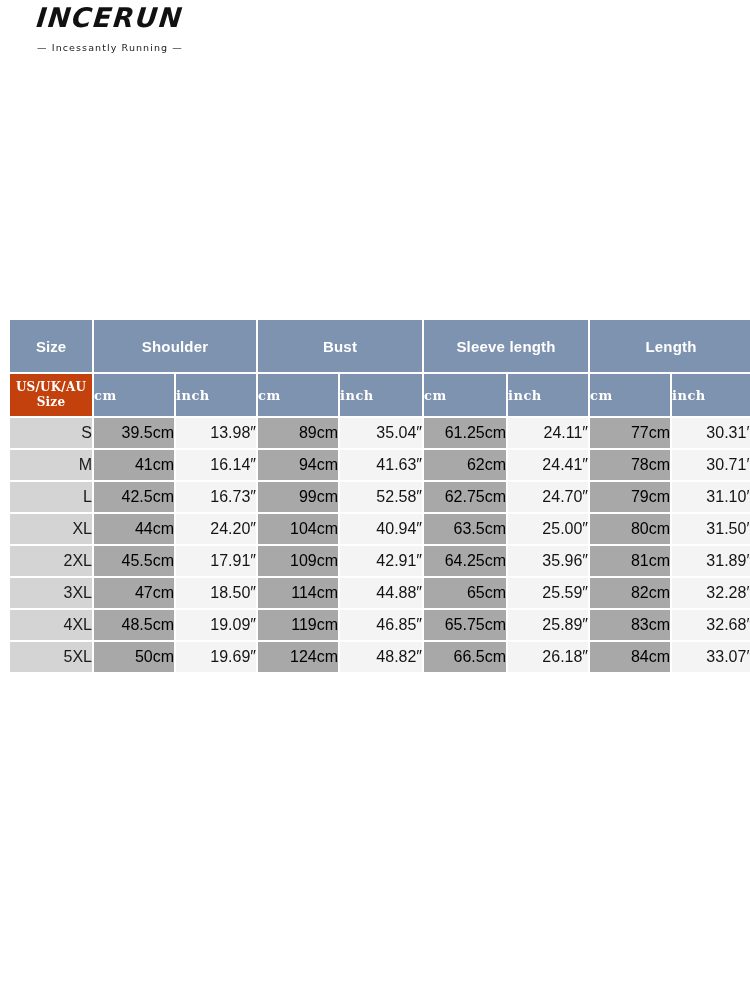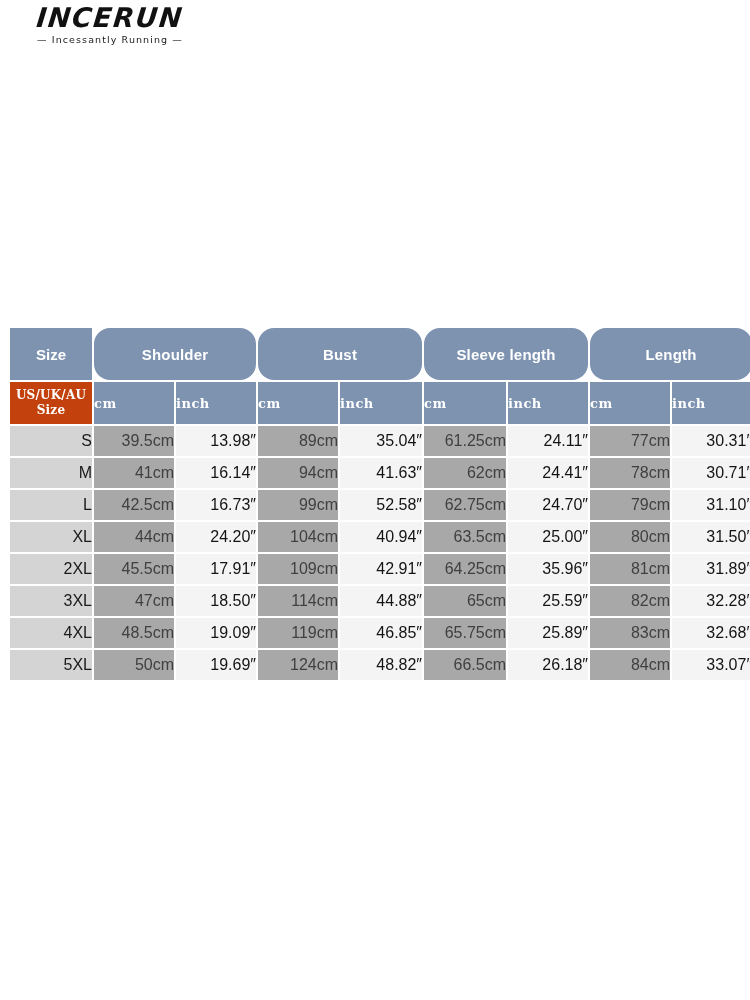--- a/index.html
+++ b/index.html
@@ -29,33 +29,33 @@
     font-weight: 700;
     letter-spacing: 1.5px;
     color: #111111;
     line-height: 1;
     font-style: italic;
     transform: skewX(-6deg);
     display: block;
   }
   .brand-tagline {
     display: block;
-    margin-top: 4px;
+    margin-top: 12px;
     font-family: "DejaVu Sans", sans-serif;
     font-size: 9.5px;
     letter-spacing: 1.1px;
     color: #1a1a1a;
     line-height: 1;
   }
 
   
   .size-table-wrap {
     position: absolute;
     left: 8px;
-    top: 326px;
+    top: 318px;
     width: 734px;
   }
   table.size-table {
     width: 734px;
     border-collapse: separate;
     border-spacing: 2px 2px;
     table-layout: fixed;
   }
   table.size-table th,
   table.size-table td {
@@ -67,21 +67,20 @@
   .th-main {
     background: #7e93b0;
     color: #ffffff;
     height: 52px;
     font-family: "Liberation Sans", sans-serif;
     font-size: 15px;
     font-weight: 700;
     text-align: center;
     vertical-align: middle;
     letter-spacing: 0.2px;
-    border-radius: 16px;
   }
   .th-size {
     background: #7e93b0;
     color: #ffffff;
     height: 52px;
     font-family: "Liberation Sans", sans-serif;
     font-size: 15px;
     font-weight: 700;
     text-align: center;
     vertical-align: middle;
@@ -118,21 +117,21 @@
     color: #1a1a1a;
     height: 30px;
     font-size: 16px;
     text-align: right;
     padding-right: 13px;
     vertical-align: middle;
     font-family: "Liberation Sans", sans-serif;
   }
   td.c-cm {
     background: #a8a8a8;
-    color: #404040;
+    color: #000000;
     height: 16px;
     font-size: 16px;
     text-align: right;
     padding-right: 12px;
     vertical-align: middle;
     font-family: "Liberation Sans", sans-serif;
   }
   td.c-inch {
     background: #f4f4f4;
     color: #141414;

